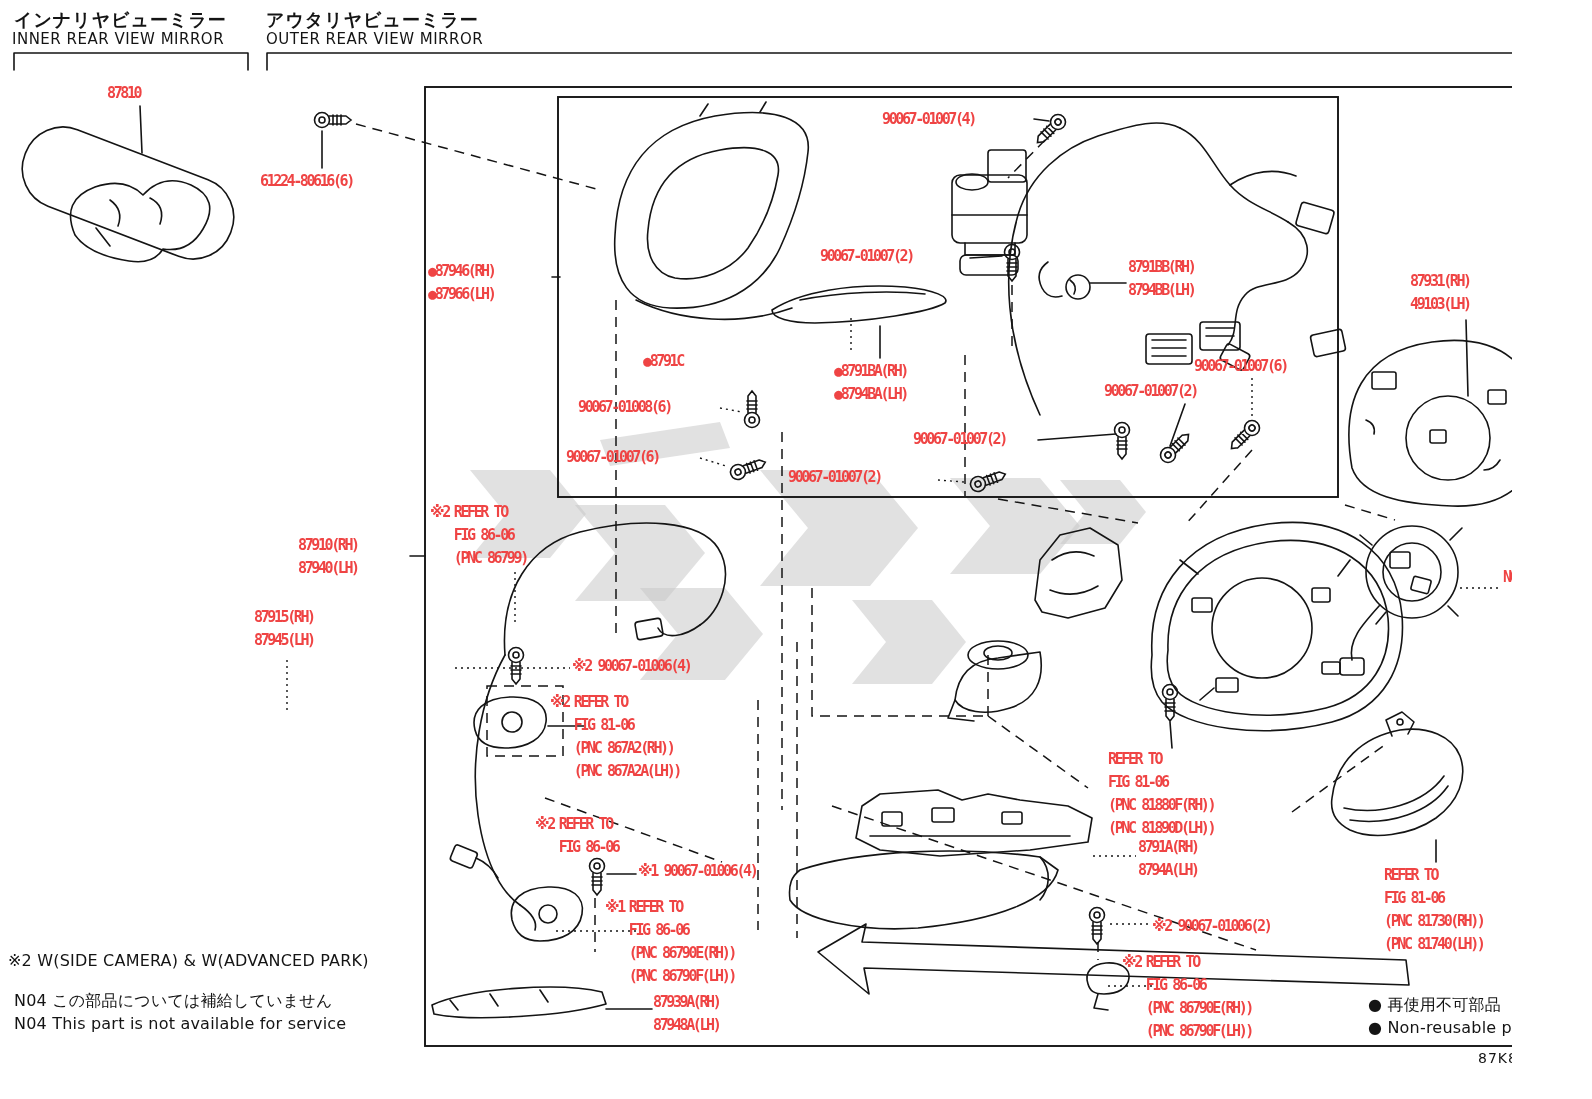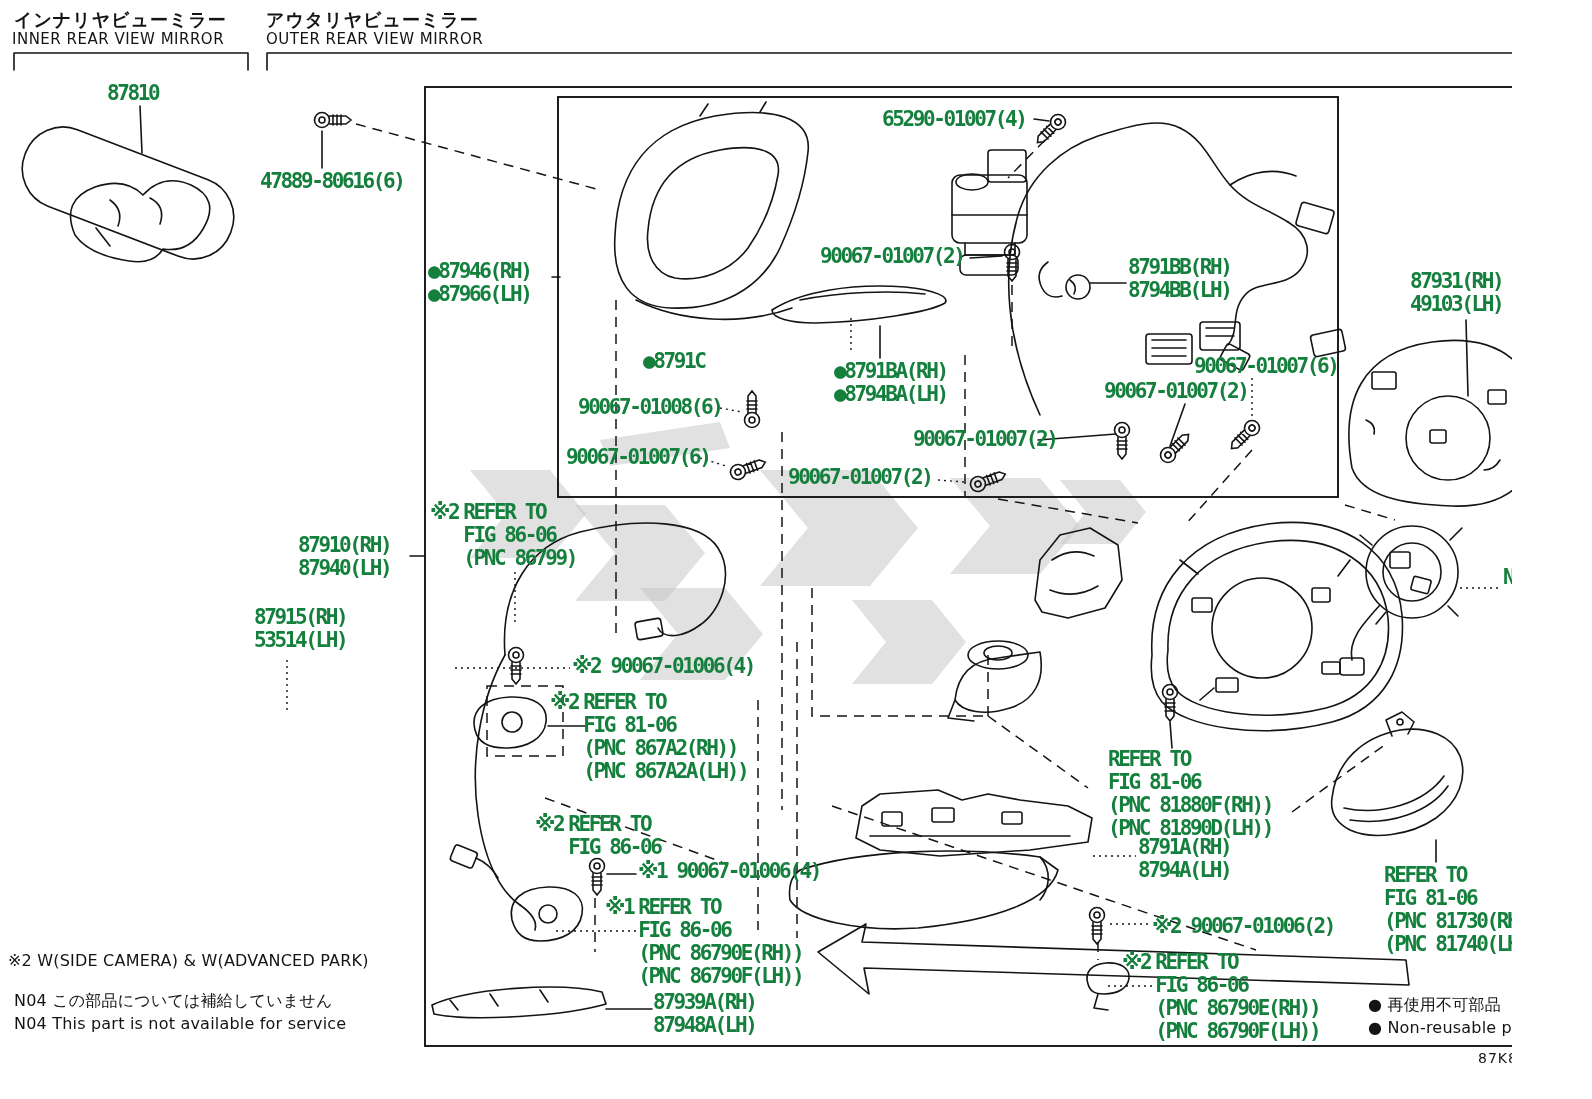--- a/index.html
+++ b/index.html
@@ -1,21 +1,21 @@
 <!DOCTYPE html>
 <html><head>
 <meta charset="utf-8">
 <style>
   html,body{margin:0;padding:0;background:#fff;}
   #stage{position:relative;width:1512px;height:1099px;background:#fff;overflow:hidden;
          font-family:"DejaVu Sans","Liberation Sans",sans-serif;color:#141414;}
   #art{position:absolute;left:0;top:0;}
   .lbl{position:absolute;font-family:"DejaVu Sans Mono","DejaVu Sans",monospace;
-       font-weight:bold;font-size:21px;line-height:23px;letter-spacing:-2.4px;
-       white-space:pre;color:#15803d;}
+       font-weight:bold;font-size:15px;line-height:23px;letter-spacing:-2.4px;
+       white-space:pre;color:#ef4444;}
   .ref{display:flex;align-items:flex-start;}
   .ref .sym{margin-right:5px;}
   .hdr-jp{position:absolute;font-size:18px;font-weight:bold;letter-spacing:1px;white-space:pre;}
   .hdr-en{position:absolute;font-size:15px;letter-spacing:.5px;white-space:pre;}
   .note{position:absolute;font-size:16px;letter-spacing:.2px;white-space:pre;}
   .code{position:absolute;font-size:14px;letter-spacing:1px;}
 </style>
 </head>
 <body>
 
@@ -251,43 +251,43 @@
   <line class="kd" x1="545" y1="798" x2="722" y2="862"></line>
   <line class="kd" x1="832" y1="806" x2="1256" y2="950"></line>
 </svg>
 
 <div class="hdr-jp" style="left:14px;top:8px">インナリヤビューミラー</div>
 <div class="hdr-en" style="left:12px;top:30px">INNER REAR VIEW MIRROR</div>
 <div class="hdr-jp" style="left:266px;top:8px">アウタリヤビューミラー</div>
 <div class="hdr-en" style="left:266px;top:30px">OUTER REAR VIEW MIRROR</div>
 
 <div class="lbl" style="left:107px;top:82px">87810</div>
-<div class="lbl" style="left:260px;top:170px">47889-80616(6)</div>
+<div class="lbl" style="left:260px;top:170px">61224-80616(6)</div>
 <div class="lbl" style="left:428px;top:260px">●87946(RH)
 ●87966(LH)</div>
-<div class="lbl" style="left:882px;top:108px">65290-01007(4)</div>
+<div class="lbl" style="left:882px;top:108px">90067-01007(4)</div>
 <div class="lbl" style="left:820px;top:245px">90067-01007(2)</div>
 <div class="lbl" style="left:1128px;top:256px">8791BB(RH)
 8794BB(LH)</div>
 <div class="lbl" style="left:1410px;top:270px">87931(RH)
 49103(LH)</div>
 <div class="lbl" style="left:643px;top:350px">●8791C</div>
 <div class="lbl" style="left:834px;top:360px">●8791BA(RH)
 ●8794BA(LH)</div>
 <div class="lbl" style="left:578px;top:396px">90067-01008(6)</div>
 <div class="lbl" style="left:1194px;top:355px">90067-01007(6)</div>
 <div class="lbl" style="left:1104px;top:380px">90067-01007(2)</div>
 <div class="lbl" style="left:913px;top:428px">90067-01007(2)</div>
 <div class="lbl" style="left:566px;top:446px">90067-01007(6)</div>
 <div class="lbl" style="left:788px;top:466px">90067-01007(2)</div>
 <div class="lbl" style="left:1503px;top:566px">N04</div>
 <div class="lbl" style="left:298px;top:534px">87910(RH)
 87940(LH)</div>
 <div class="lbl" style="left:254px;top:606px">87915(RH)
-53514(LH)</div>
+87945(LH)</div>
 <div class="lbl" style="left:572px;top:655px">※2 90067-01006(4)</div>
 <div class="lbl" style="left:638px;top:860px">※1 90067-01006(4)</div>
 <div class="lbl" style="left:653px;top:991px">87939A(RH)
 87948A(LH)</div>
 <div class="lbl" style="left:1138px;top:836px">8791A(RH)
 8794A(LH)</div>
 <div class="lbl" style="left:1152px;top:915px">※2 90067-01006(2)</div>
 
 <div class="lbl ref" style="left:430px;top:501px">
   <span class="sym">※2</span>

